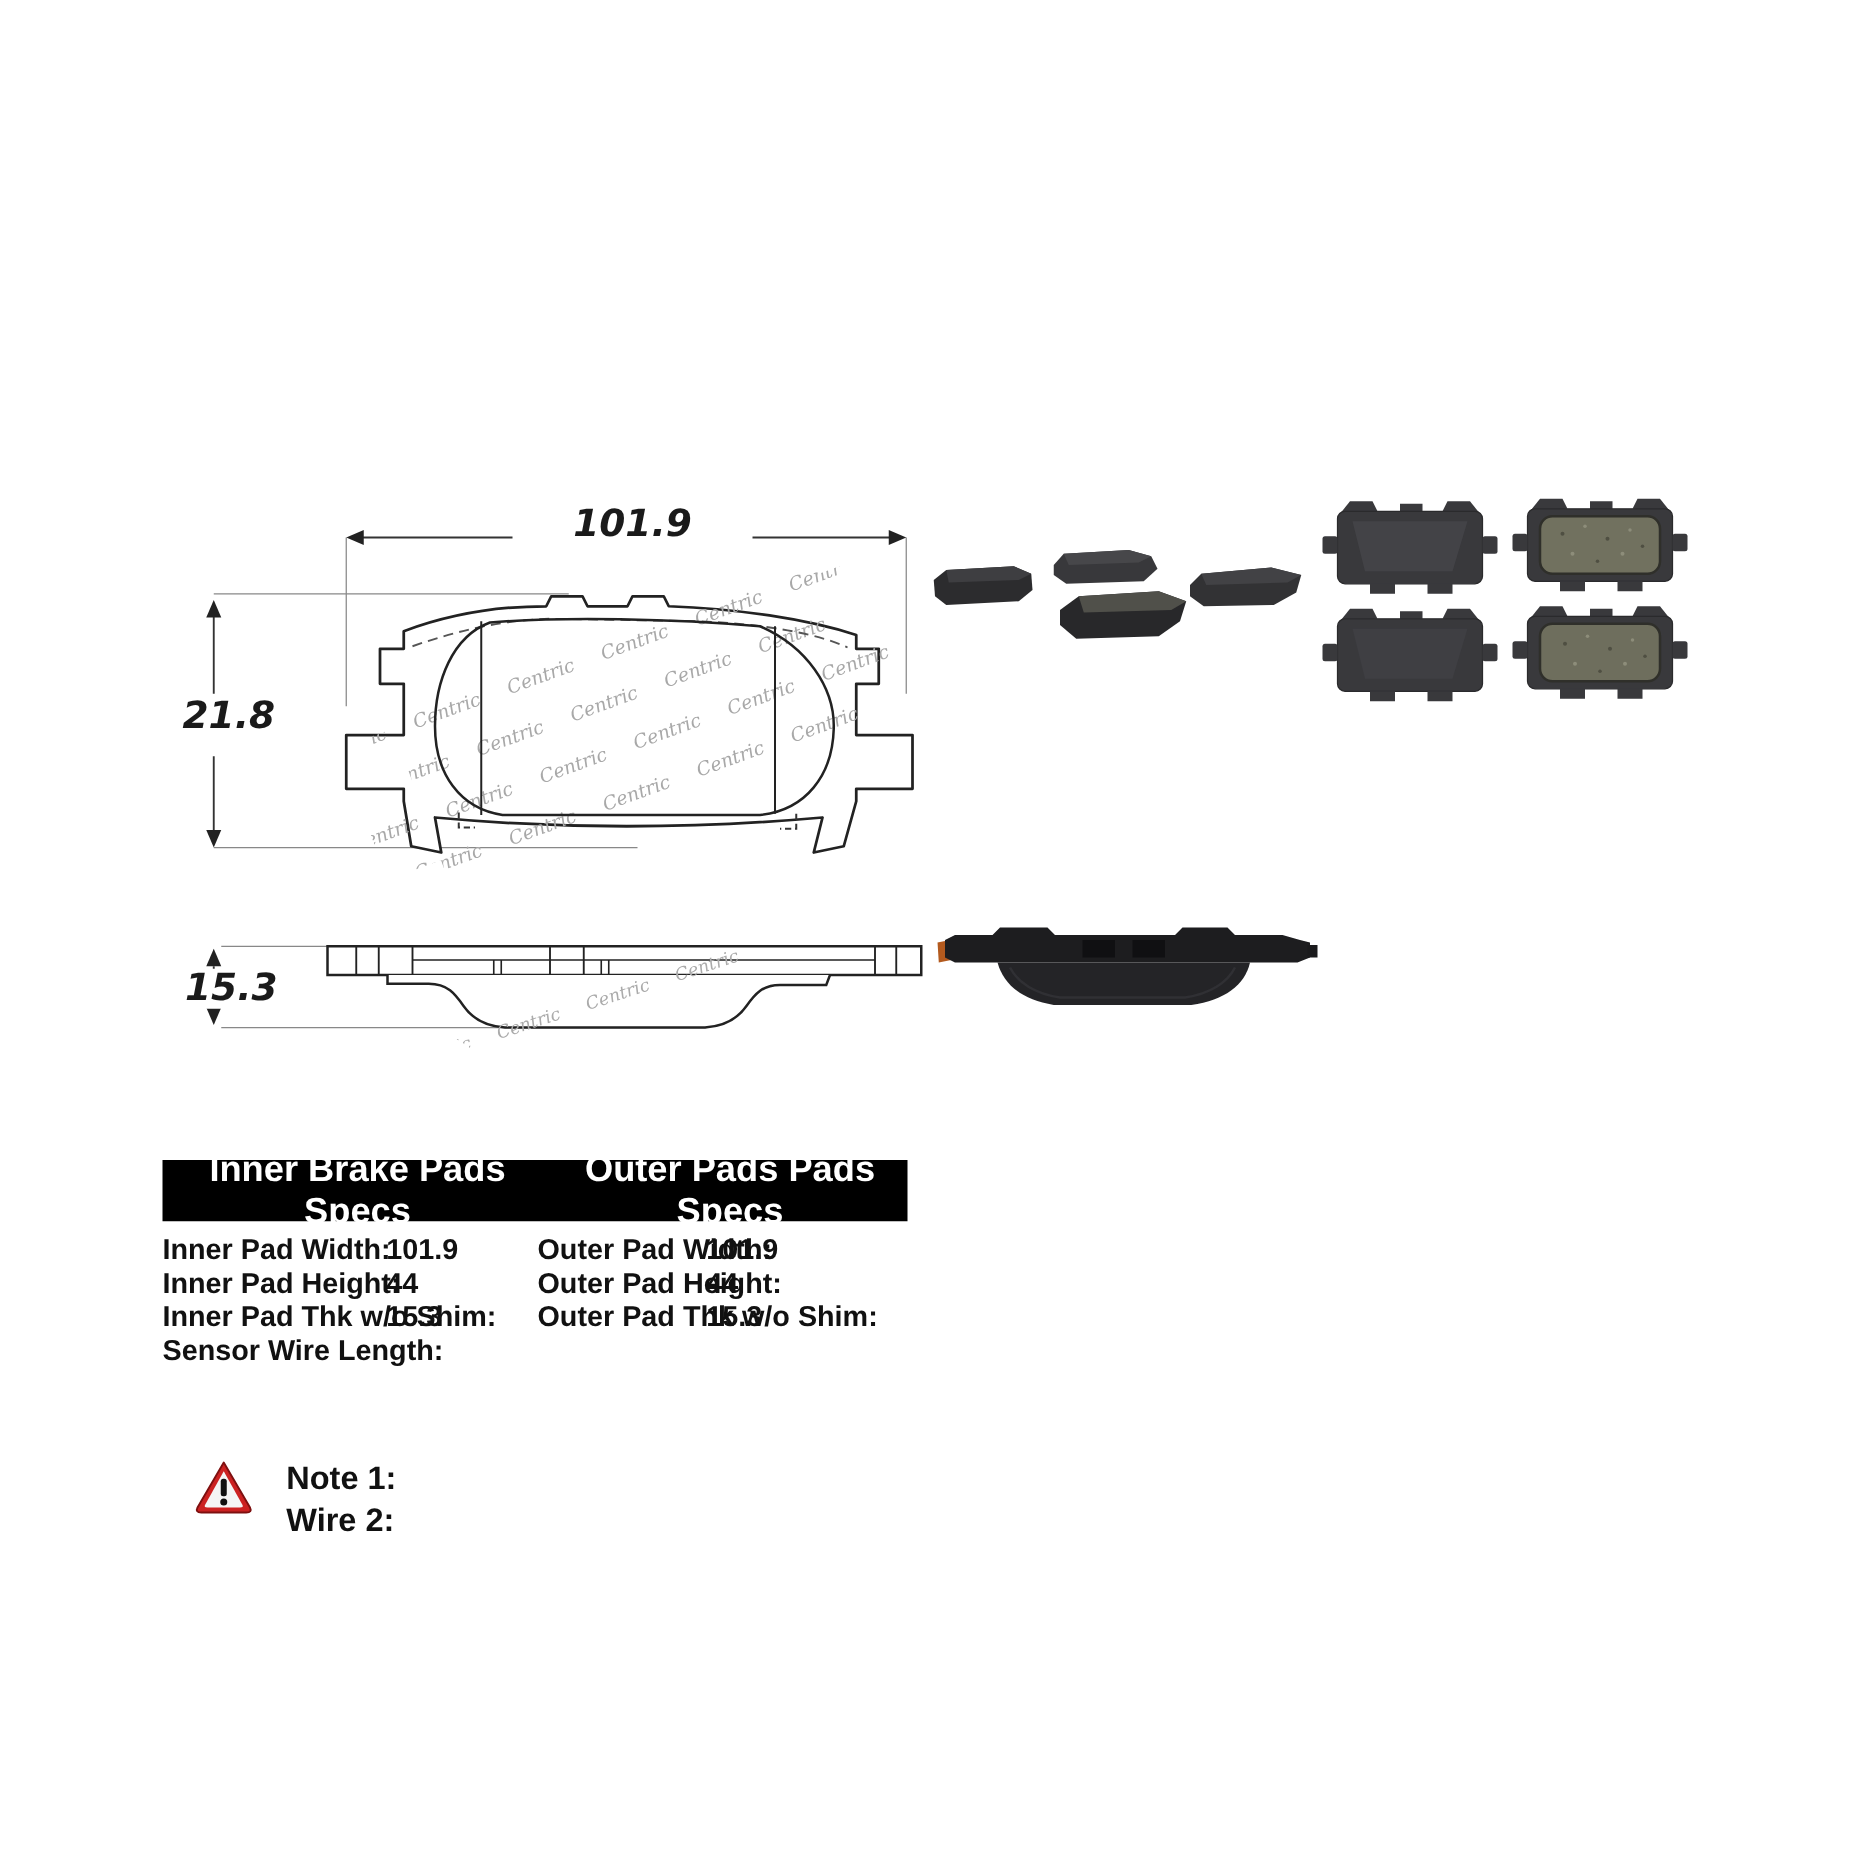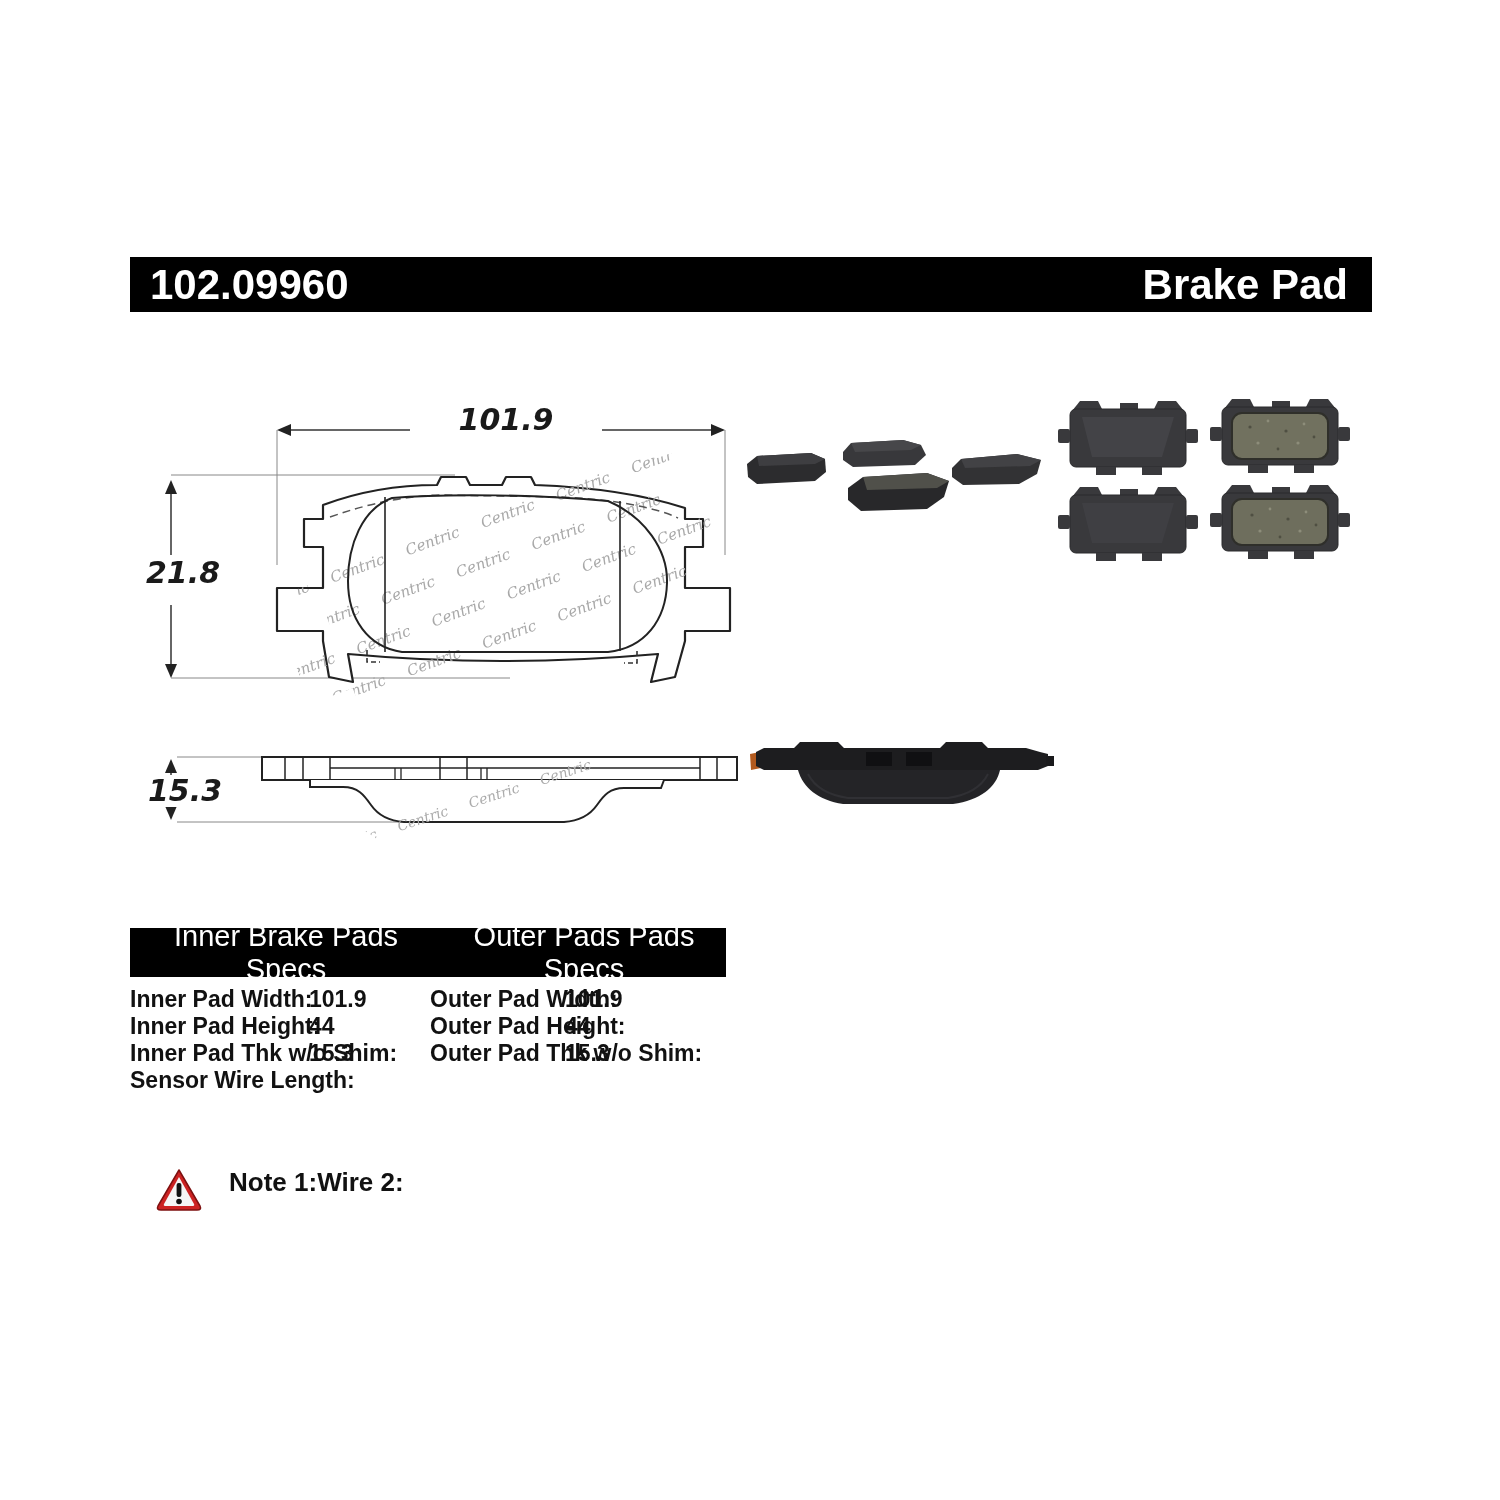--- a/index.html
+++ b/index.html
@@ -23,49 +23,45 @@
   .dim-thk{left:2px;top:40px;}
 
   
   .photo-angled{position:absolute;left:745px;top:428px;width:305px;height:160px;}
   .photo-grid{position:absolute;left:1050px;top:395px;width:310px;height:180px;}
   .photo-side{position:absolute;left:748px;top:740px;width:310px;height:100px;}
 
   
   .specs{position:absolute;left:130px;top:928px;width:596px;}
   .specs-header{background:#000;height:49px;display:flex;align-items:center;}
-  .specs-header span{flex:1;text-align:center;color:#fff;font-weight:normal;font-size:29px;padding-left:14px;}
+  .specs-header span{flex:1;text-align:center;color:#fff;font-weight:bold;font-size:29px;padding-left:14px;}
   .specs-body{position:relative;padding-top:9px;display:flex;}
   .spec-col{display:flex;flex-direction:column;}
   .spec-col.inner{width:300px;}
   .spec-col.outer{width:296px;}
   .spec-row{display:flex;line-height:27px;font-size:23px;font-weight:bold;color:#111;}
   .spec-row .lbl{text-align:right;white-space:nowrap;}
   .spec-col.inner .lbl{width:172px;}
   .spec-col.outer .lbl{width:128px;}
   .spec-row .val{margin-left:7px;white-space:nowrap;}
 
   
   .notes{position:absolute;left:155px;top:1165px;display:flex;}
   .warn{width:48px;height:46px;margin-top:2px;}
-  .note-lines{margin-left:26px;display:flex;flex-direction:row;}
+  .note-lines{margin-left:26px;display:flex;flex-direction:column;}
   .note-line{font-size:26px;font-weight:bold;color:#111;line-height:34px;}
 
   .wm{font-family:"DejaVu Serif",serif;font-style:italic;fill:#a8a8a8;font-size:15px;}
   .wm2{font-family:"DejaVu Serif",serif;font-style:italic;fill:#ababab;font-size:14px;}
 </style>
 </head>
 <body>
 
 <div class="page">
 
-  <div class="header-bar">
-    <span class="part-no">102.09960</span>
-    <span class="prod">Brake Pad</span>
-  </div>
 
   <div class="draw-top">
     <svg width="620" height="300" viewBox="0 0 620 300">
       <defs>
         <clipPath id="padClip">
           <path d="M183,100 C215,88 255,80 297,80 L301,72 L326,72 L330,80 L362,80 L366,72 L391,72 L395,80
                    C450,82 505,90 545,103 L545,114 L563,114 L563,142 L545,142 L545,183 L590,183 L590,226 L545,226
                    L545,236 L535,272 L511,277 L518,249 Q360,263 208,249 L213,277 L189,272 L183,236
                    L183,226 L137,226 L137,183 L183,183 L183,142 L164,142 L164,114 L183,114 Z"></path>
         </clipPath>

